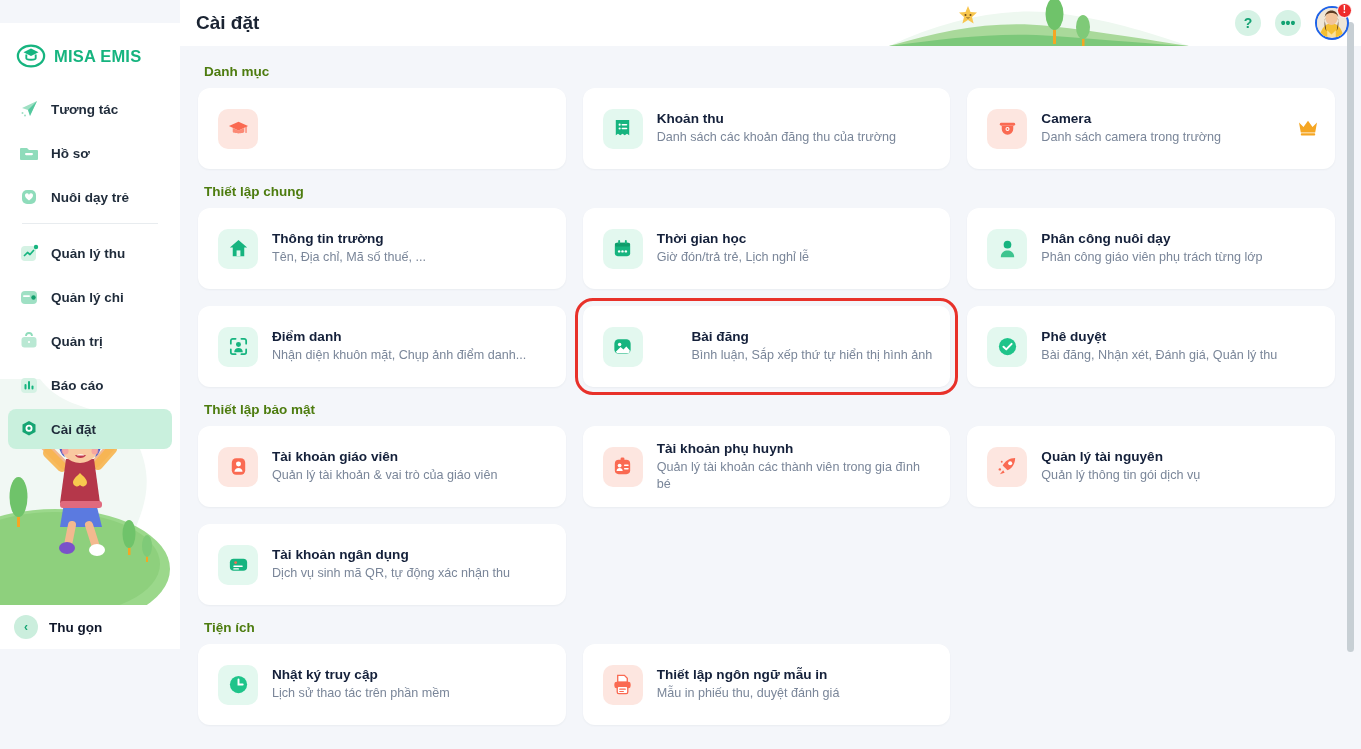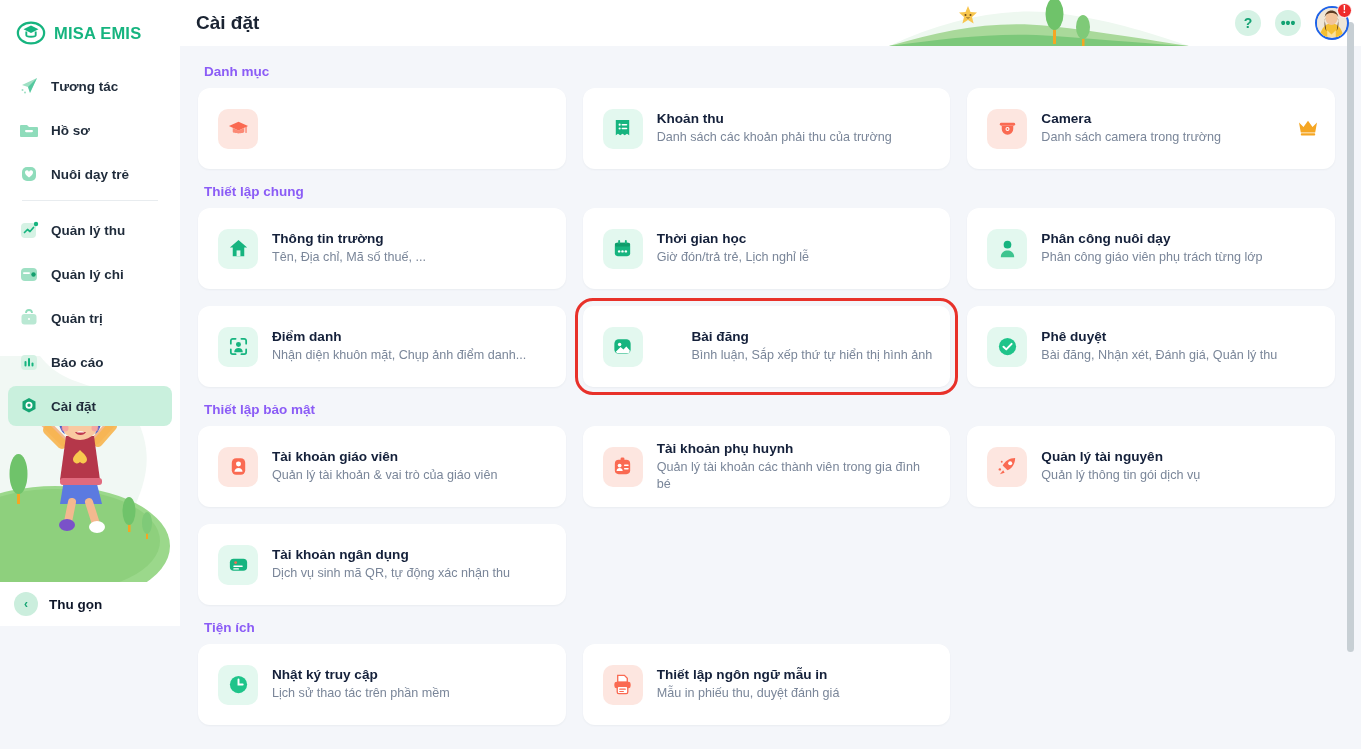--- a/index.html
+++ b/index.html
@@ -12,20 +12,21 @@
   #app { position: relative; width: 1361px; height: 749px; display: flex; background:#f4f6fa; }
 
   
   .sidebar {
     position: relative;
     width: 180px; height: 626px;
     background: #ffffff;
     flex: 0 0 180px;
     overflow: hidden;
     z-index: 5;
+    margin-top: 23px;
   }
   .brand { display: flex; align-items: center; gap: 8px; padding: 18px 0 14px 16px; }
   .brand-logo { width: 30px; height: 30px; flex: 0 0 30px; }
   .brand-name { color: #16b47f; font-size: 16.5px; font-weight: bold; letter-spacing: .2px; }
 
   .nav { padding: 4px 8px 0 8px; position: relative; z-index: 3;}
   .nav-item {
     display: flex; align-items: center; gap: 11px;
     height: 40px; padding-left: 10px; margin-bottom: 4px;
     border-radius: 8px; cursor: pointer;
@@ -70,21 +71,21 @@
   .avatar-badge {
     position: absolute; top: -3px; right: -3px; width: 15px; height: 15px;
     border-radius: 50%; background: #ef2b2b; border: 1.5px solid #fff;
     color: #fff; font-size: 10px; font-weight: bold; line-height: 12px; text-align: center;
   }
 
   .content {
     position: absolute; top: 46px; left: 0; right: 0; bottom: 0;
     padding: 18px 26px 0 18px; overflow: hidden;
   }
-  .section-title { font-size: 13.5px; color: #8b5cf6; font-weight: bold; margin: 0 0 9px 6px; }
+  .section-title { font-size: 13.5px; color: #4d7c0f; font-weight: bold; margin: 0 0 9px 6px; }
   .section { margin-bottom: 15px; }
   .grid { display: grid; grid-template-columns: repeat(3, 1fr); gap: 17px; }
   .card {
     position: relative; background: #ffffff; border-radius: 12px;
     height: 81px; display: flex; align-items: center; gap: 14px;
     padding: 0 18px 0 20px; cursor: pointer;
     box-shadow: 0 1px 2px rgba(30,50,80,.05);
   }
   .card.highlight { outline: 3px solid #e8312a; outline-offset: 5px; border-radius: 10px; justify-content: space-between; }
   .card-ico {
@@ -330,21 +331,21 @@
               <svg viewBox="0 0 24 24" width="23" height="23">
                 <path d="M5 3 h14 v16 l-2.3 -1.6 L14.3 19 L12 17.4 L9.7 19 L7.3 17.4 L5 19 Z" fill="#16b47f"></path>
                 <circle cx="9" cy="8" r="1.1" fill="#fff"></circle>
                   <rect x="11" y="7.2" width="6" height="1.6" rx=".8" fill="#fff"></rect>
                 <circle cx="9" cy="12" r="1.1" fill="#fff"></circle>
                   <rect x="11" y="11.2" width="6" height="1.6" rx=".8" fill="#fff"></rect>
               </svg>
             </span>
             <div class="card-text">
               <div class="card-title">Khoản thu</div>
-              <div class="card-desc">Danh sách các khoản phải thu của trường</div>
+              <div class="card-desc">Danh sách các khoản đăng thu của trường</div>
             </div>
           </div>
 
           <div class="card">
             <span class="card-ico" style="background:#fde6e0">
               <svg viewBox="0 0 24 24" width="23" height="23">
                 <rect x="4" y="6" width="16" height="3" rx="1.5" fill="#fa6a52"></rect>
                 <path d="M6 9.5 h12 v3 a6 6 0 0 1 -12 0 z" fill="#fa6a52"></path>
                 <circle cx="12" cy="12.5" r="2.1" fill="#fff"></circle>
                   <circle cx="12" cy="12.5" r="1" fill="#fa6a52"></circle>

